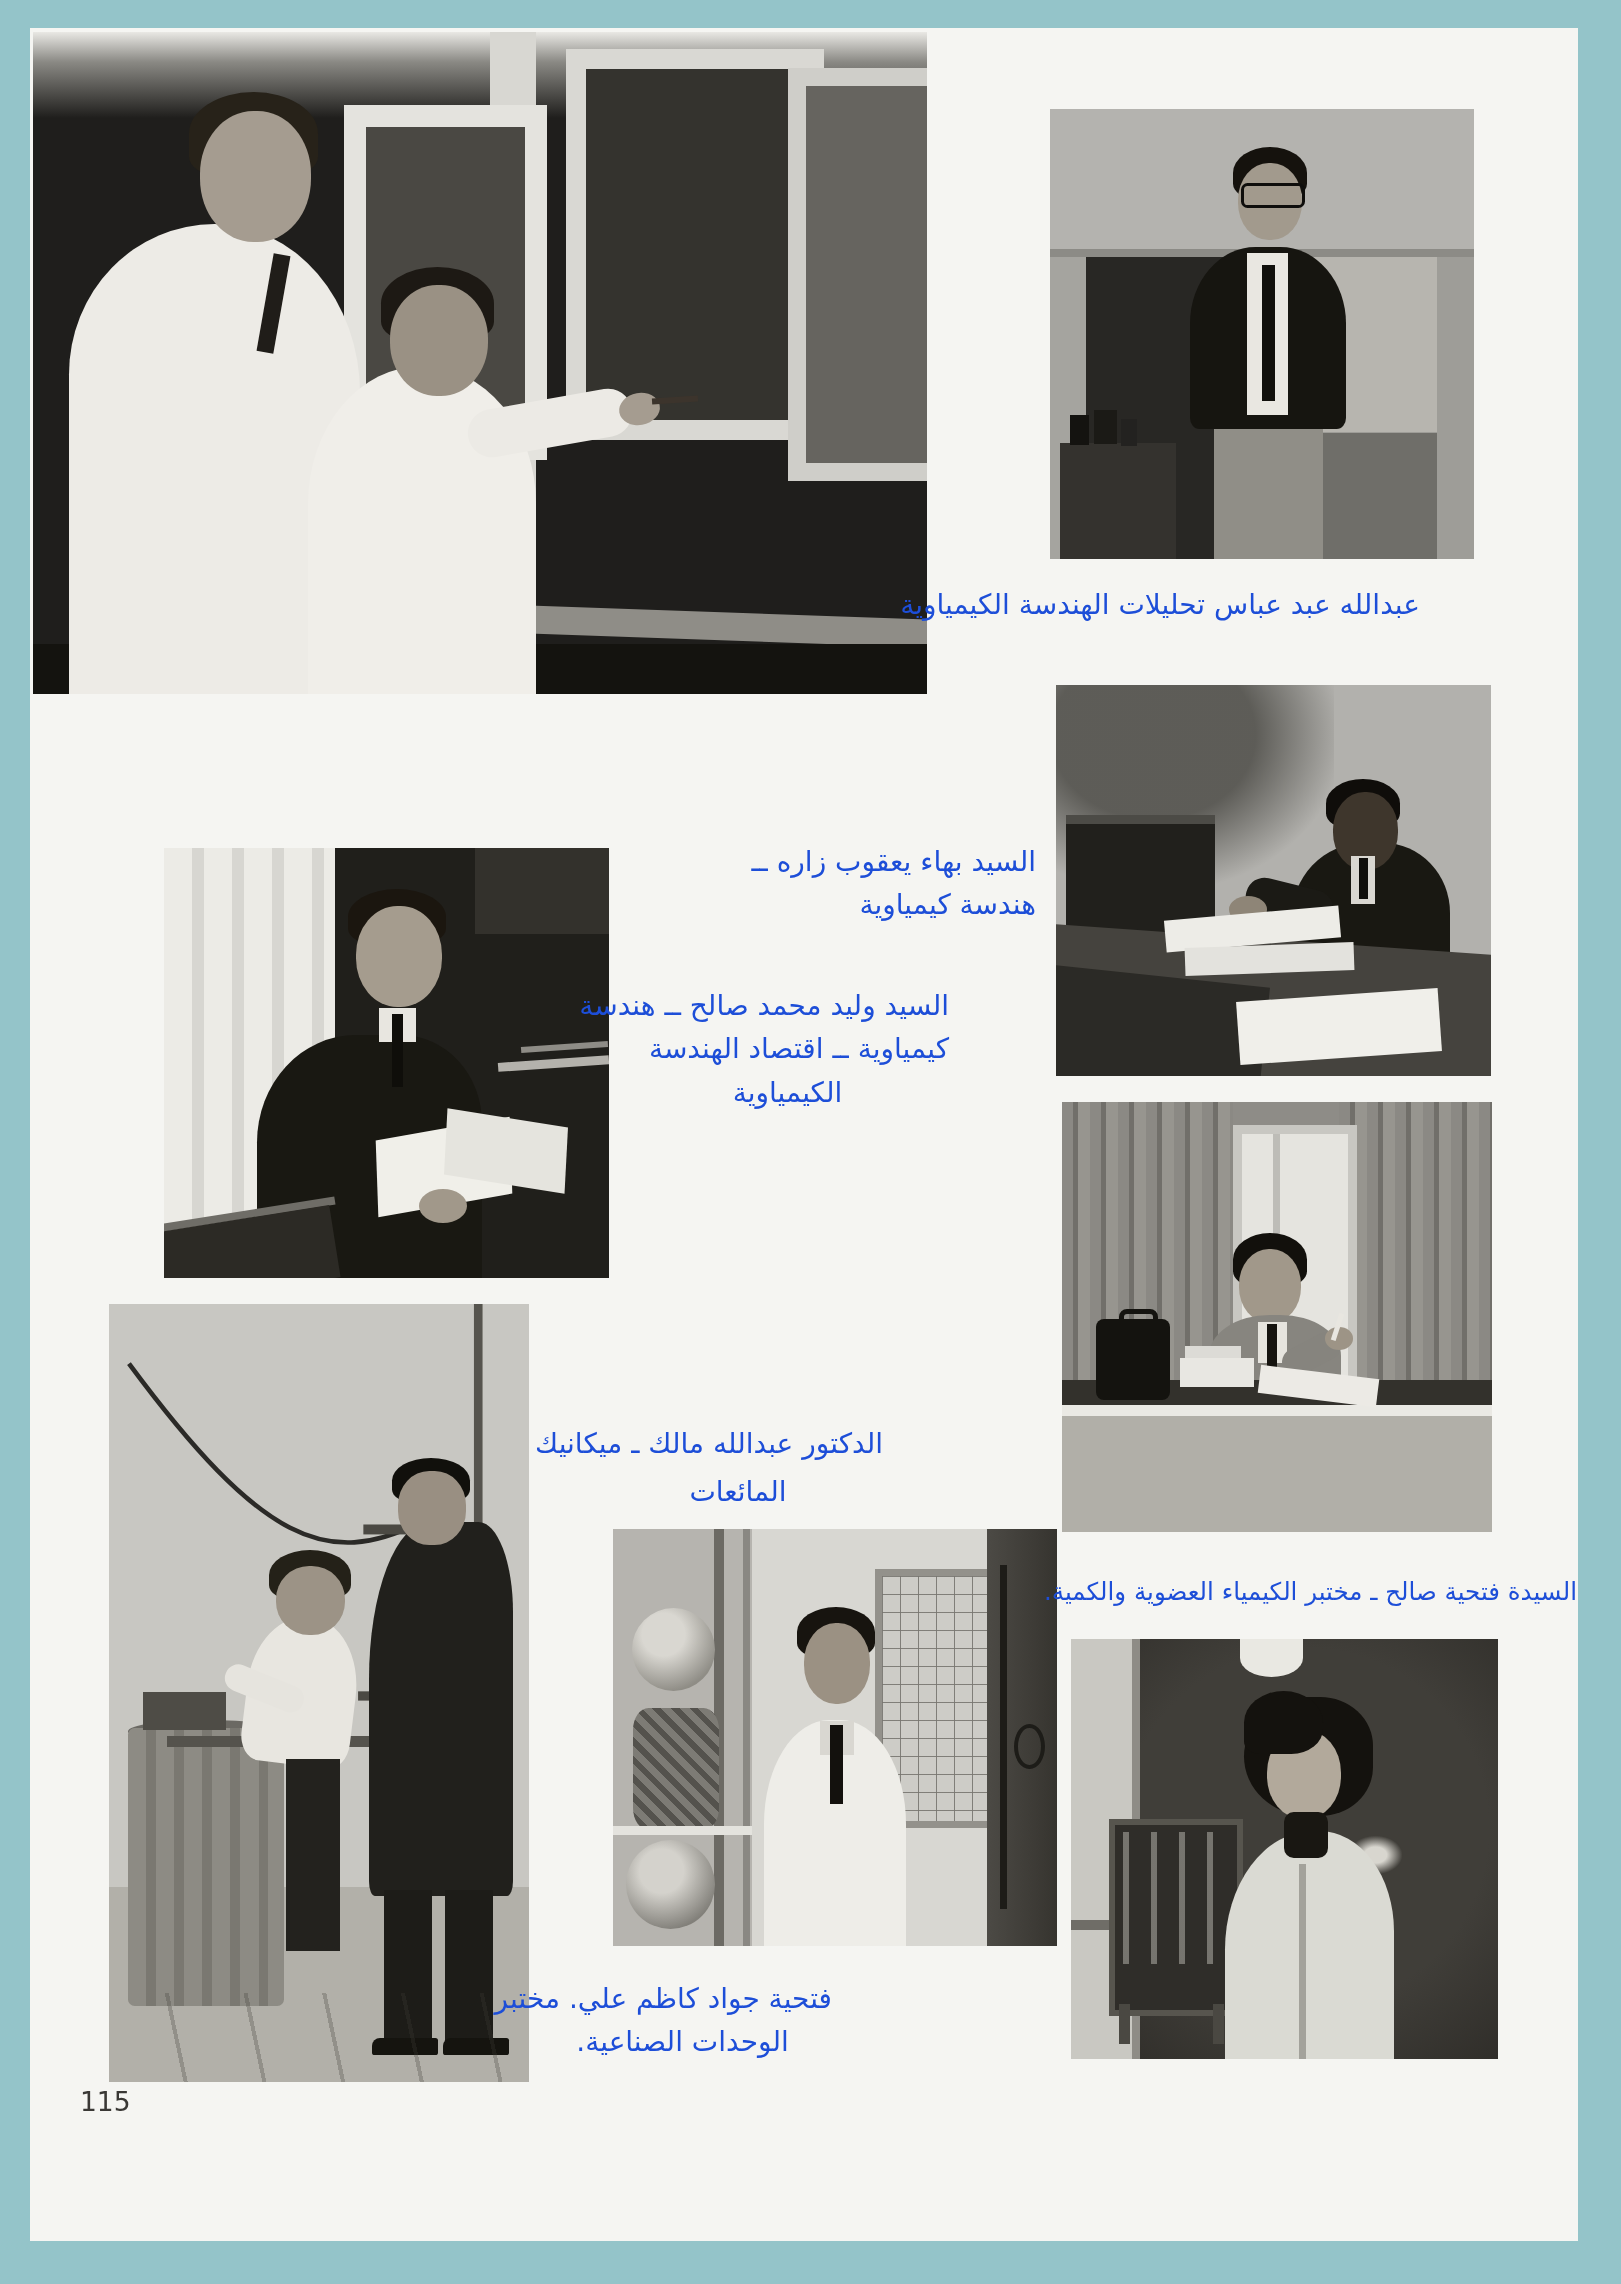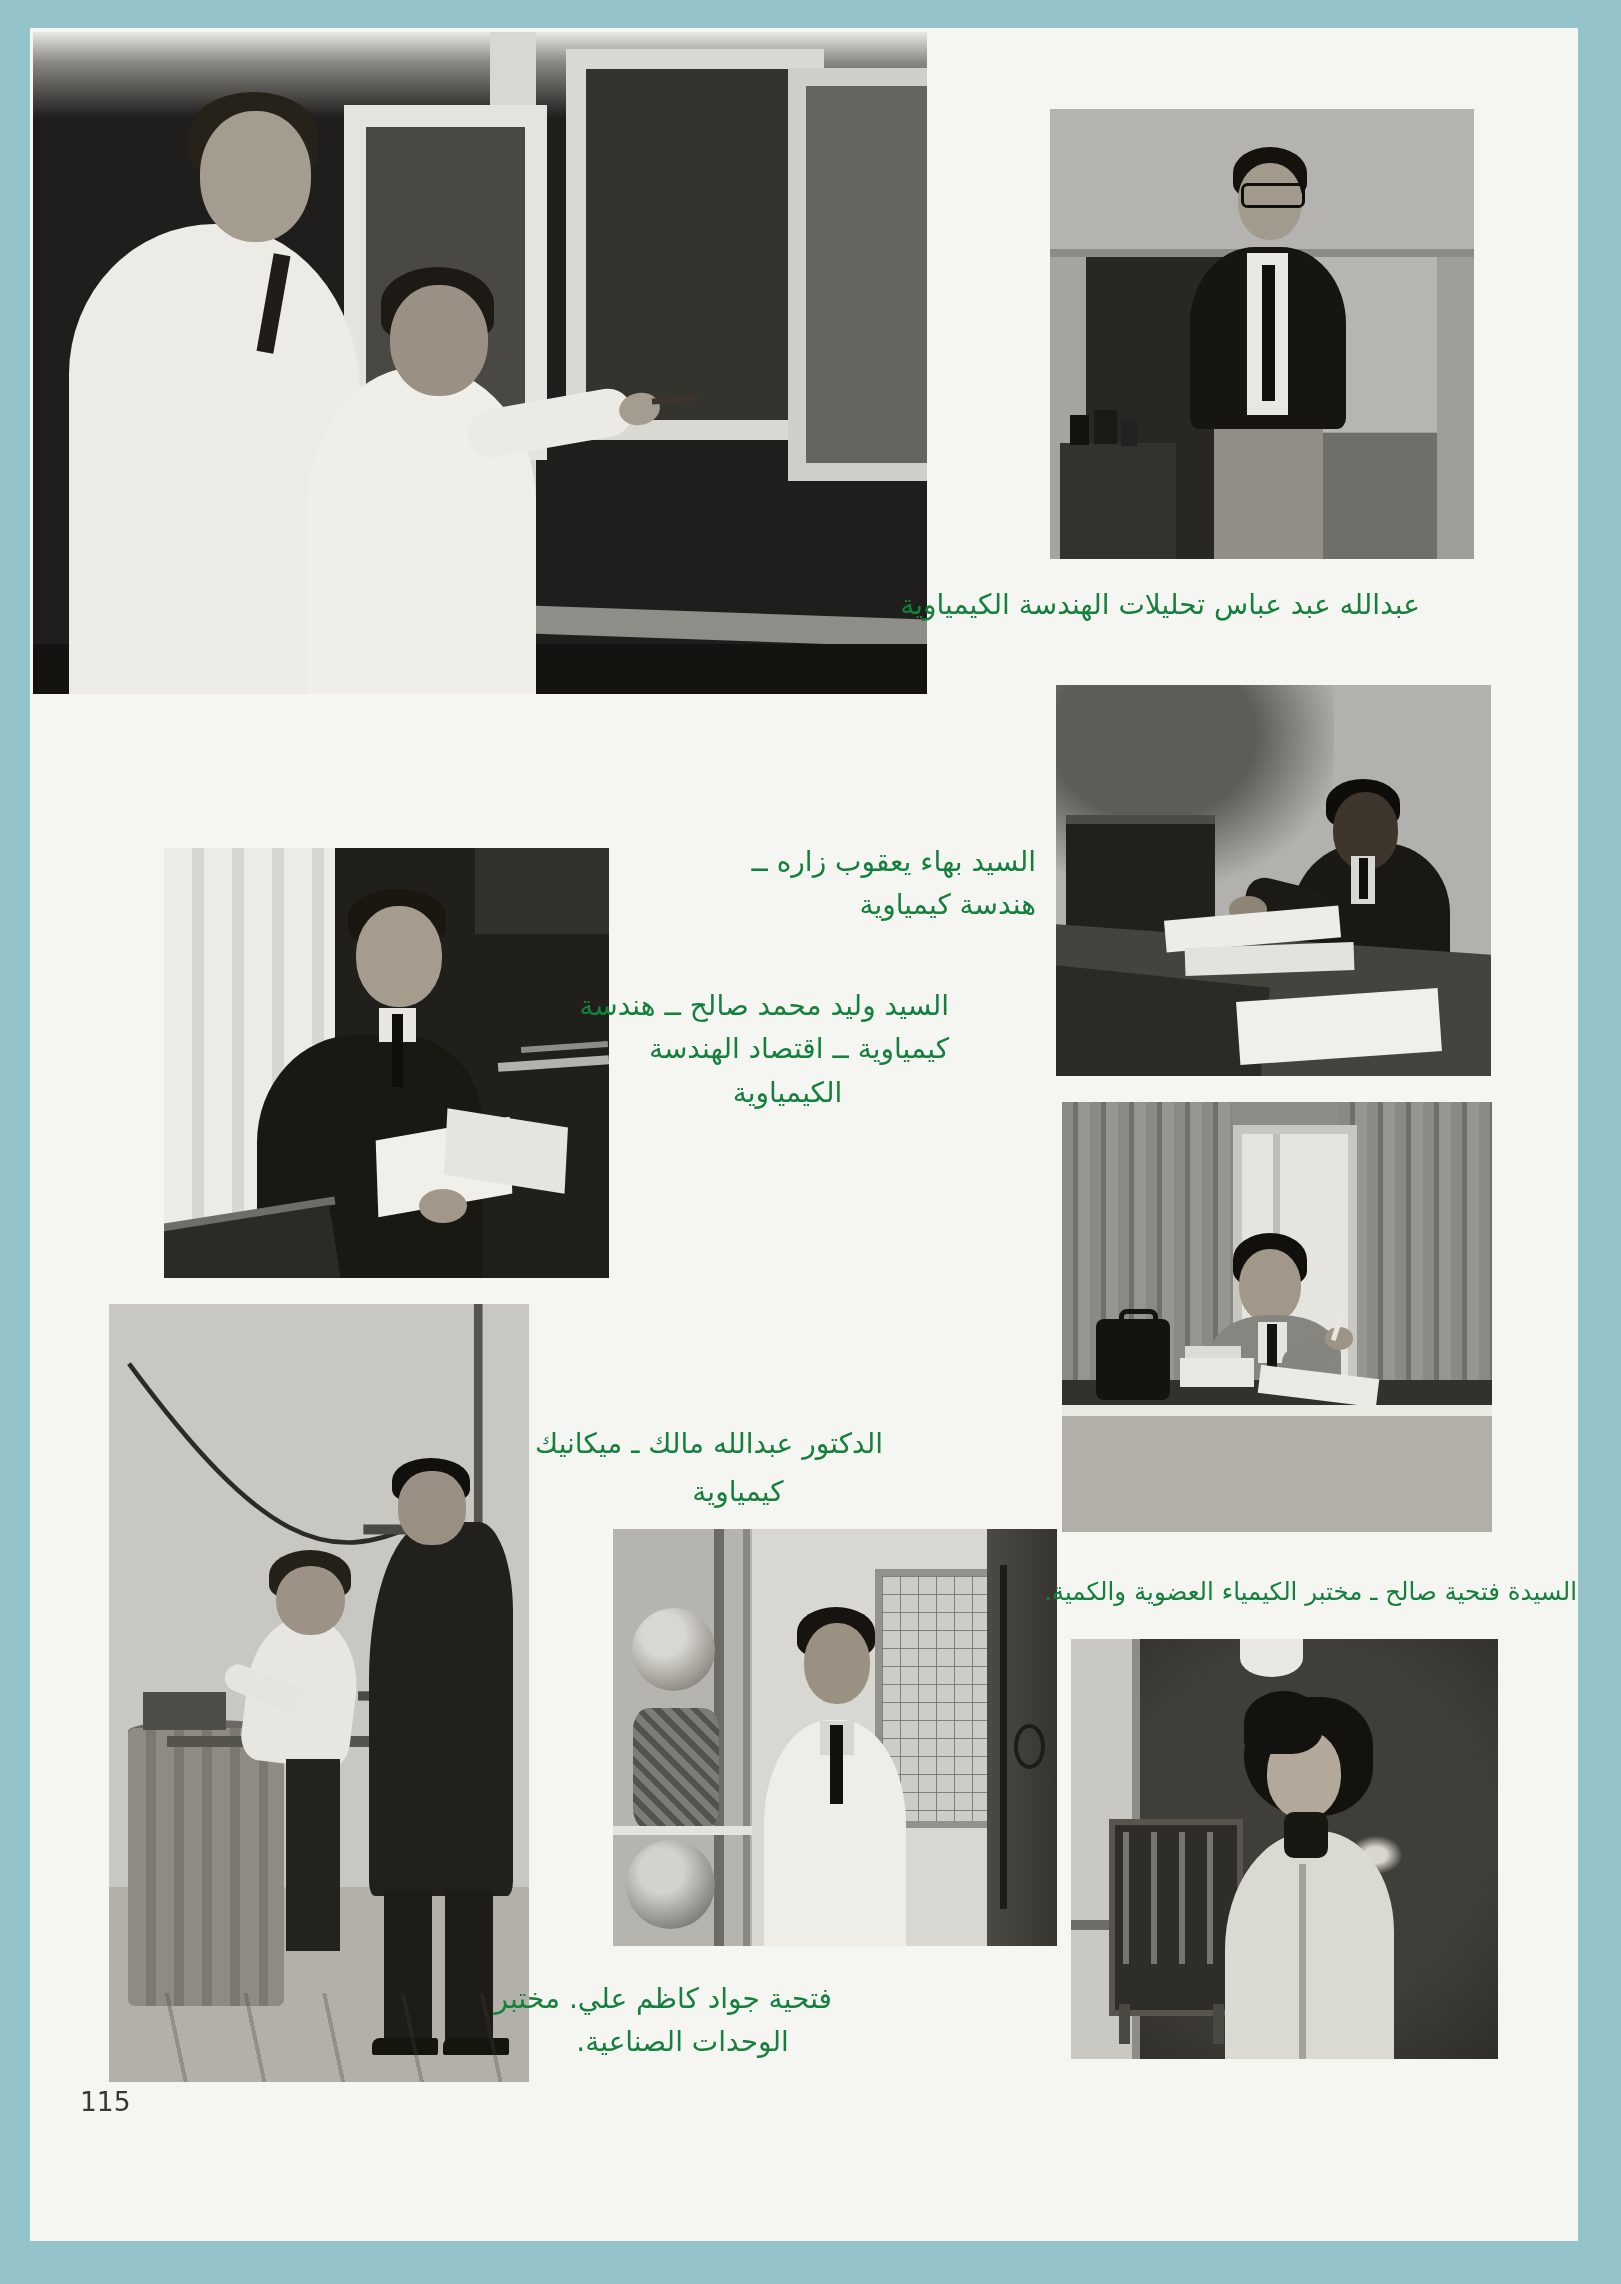--- a/index.html
+++ b/index.html
@@ -9,21 +9,21 @@
     font-family:"DejaVu Sans",sans-serif;
   }
   #page{
     position:absolute;left:30px;top:28px;width:1548px;height:2213px;
     background:#f5f5f2;
   }
   .photo{position:absolute;overflow:hidden;background:#c9c8c4;}
   .photo div{position:absolute;}
   .photo svg{position:absolute;left:0;top:0;}
   .cap{
-    position:absolute;direction:rtl;color:#15803d;
+    position:absolute;direction:rtl;color:#1d4ed8;
     font-size:28px;line-height:1.55;white-space:nowrap;
   }
   .cap .cap-line{position:static;white-space:nowrap;}
   .center{text-align:center;}
   .right{text-align:right;}
   .cap-line.c{text-align:center;}
   #cap-fathiya{font-size:24.5px;}
   #cap-malik{line-height:1.7;}
   #page-number{
     position:absolute;left:50px;top:2058px;font-size:26.5px;color:#3a3835;
@@ -142,21 +142,21 @@
     <div style="left:0;top:314px;width:430px;height:117px;background:#b1afa8;"></div>
     <div style="left:57px;top:207px;width:29px;height:17px;border:5.3px solid #14130f;border-radius:8px;background:transparent;"></div>
     <div style="left:34px;top:217px;width:74px;height:81px;background:#14130f;border-radius:8px;"></div>
     <div style="left:123px;top:244px;width:56px;height:14.6px;background:#dcdbd6;"></div>
     <div style="left:118px;top:256px;width:74px;height:29px;background:#e8e7e2;"></div>
     <div style="left:197px;top:270px;width:119px;height:28px;background:#eceae5;transform:rotate(7deg);"></div>
   </div>
 
   <div class="cap right" id="cap-malik" dir="rtl" style="left:563px;top:1392px;width:290px;">
     <div class="cap-line">الدكتور عبدالله مالك ـ ميكانيك</div>
-    <div class="cap-line c">كيمياوية</div>
+    <div class="cap-line c">المائعات</div>
   </div>
 
   <div class="photo" style="left:79px;top:1276px;width:420px;height:778px;
               background:linear-gradient(180deg,#c8c7c2 0 583px,#b2b0a9 583px);" aria-label="Technician in a white shirt working at a drum and balance apparatus while a man in a dark suit watches">
     <svg width="420" height="778" viewBox="0 0 634 1175">
       <path d="M30,90 C230,360 330,400 470,330" stroke="#2b2a27" stroke-width="7" fill="none"></path>
       <rect x="551" y="0" width="13" height="335" fill="#56544e"></rect>
       <rect x="384" y="333" width="186" height="15" fill="#4b4943"></rect>
       <rect x="376" y="585" width="190" height="14" fill="#4b4943"></rect>
     </svg>

